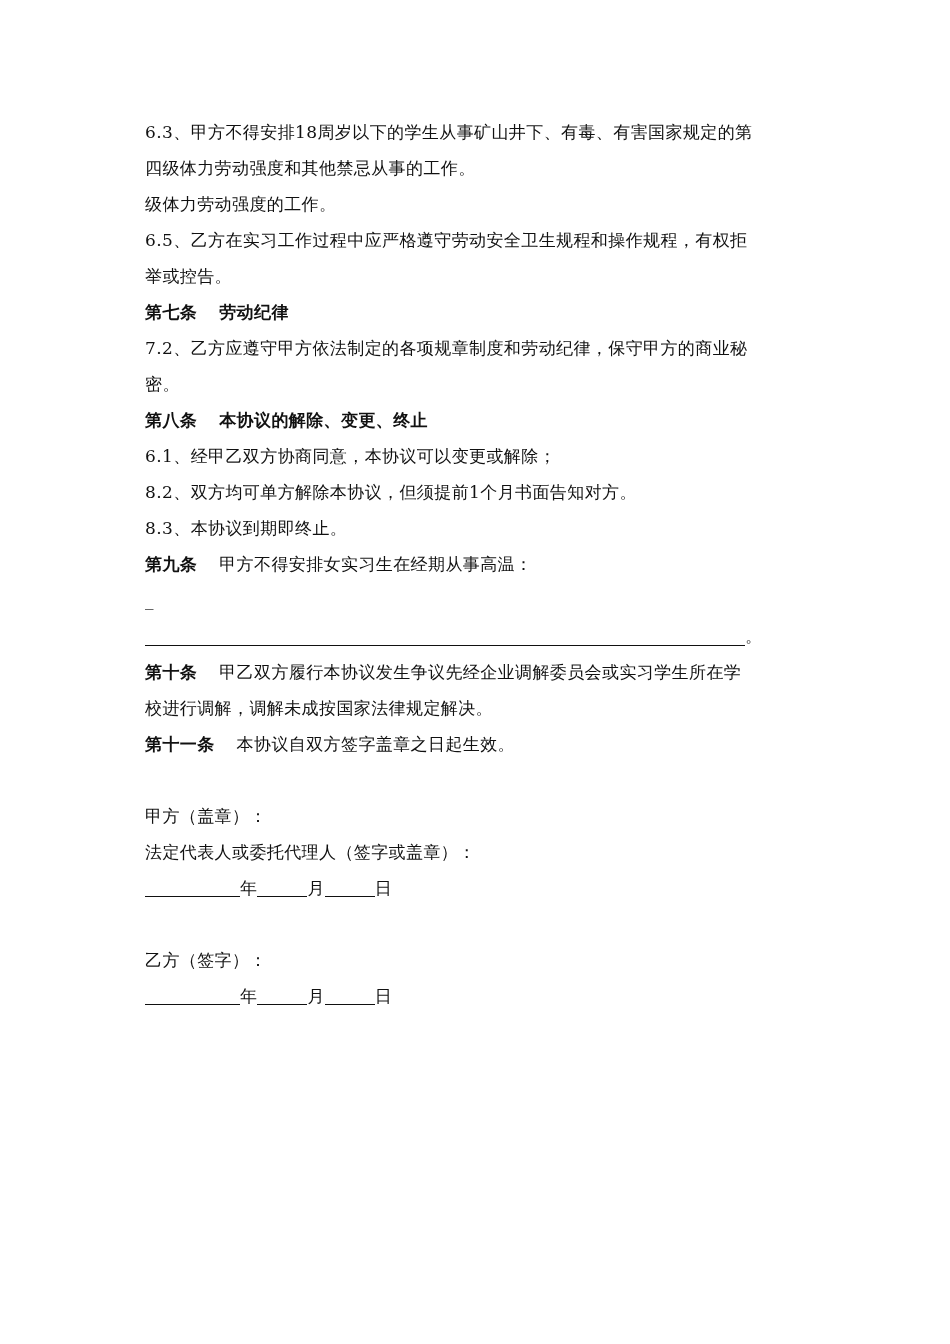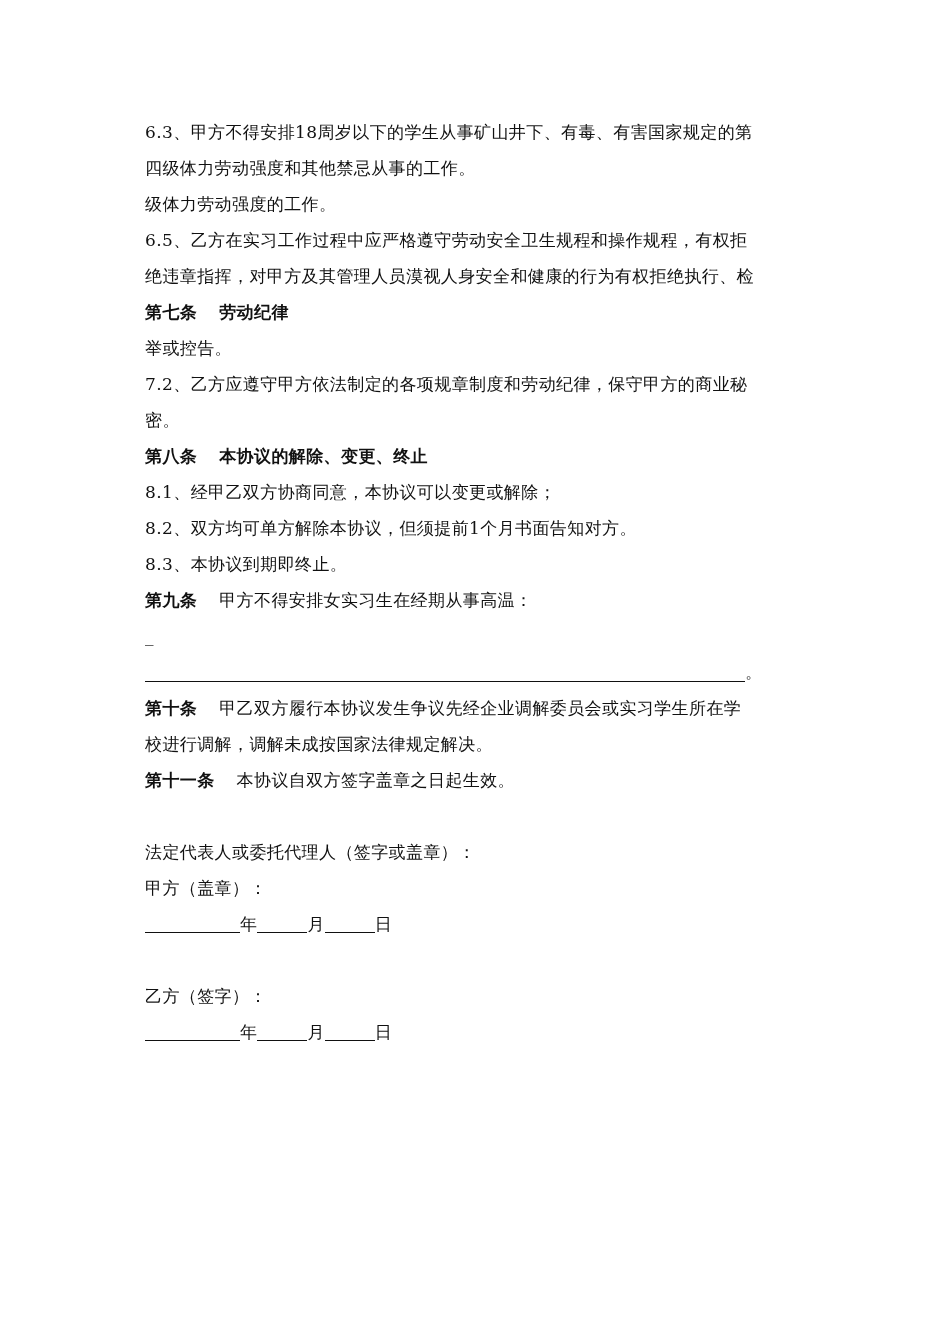--- a/index.html
+++ b/index.html
@@ -15,33 +15,32 @@
   .spacer { height:36px; }
 </style>
 </head>
 <body>
 
 <div class="page">
   <div class="line">6.3、甲方不得安排18周岁以下的学生从事矿山井下、有毒、有害国家规定的第</div>
   <div class="line">四级体力劳动强度和其他禁忌从事的工作。</div>
   <div class="line">级体力劳动强度的工作。</div>
   <div class="line">6.5、乙方在实习工作过程中应严格遵守劳动安全卫生规程和操作规程，有权拒</div>
-  <div class="line">绝违章指挥，对甲方及其管理人员漠视人身安全和健康的行为有权拒绝执行、检</div>
+  <div class="line">举或控告。</div>
+
   <div class="line">
     <span class="b">第七条</span><span class="gap"></span><span class="b">劳动纪律</span>
   </div>
-
-  <div class="line">举或控告。</div>
   <div class="line">7.2、乙方应遵守甲方依法制定的各项规章制度和劳动纪律，保守甲方的商业秘</div>
   <div class="line">密。</div>
 
   <div class="line">
     <span class="b">第八条</span><span class="gap"></span><span class="b">本协议的解除、变更、终止</span>
   </div>
-  <div class="line">8.1、经甲乙双方协商同意，本协议可以变更或解除；</div>
+  <div class="line">6.1、经甲乙双方协商同意，本协议可以变更或解除；</div>
   <div class="line">8.2、双方均可单方解除本协议，但须提前1个月书面告知对方。</div>
   <div class="line">8.3、本协议到期即终止。</div>
 
   <div class="line">
     <span class="b">第九条</span><span class="gap"></span><span>甲方不得安排女实习生在经期从事高温：</span>
   </div>
   <div class="line">_</div>
   <div class="line">
     <span class="blank-line"></span><span>。</span>
   </div>
@@ -50,22 +49,22 @@
     <span class="b">第十条</span><span class="gap"></span><span>甲乙双方履行本协议发生争议先经企业调解委员会或实习学生所在学</span>
   </div>
   <div class="line">校进行调解，调解未成按国家法律规定解决。</div>
 
   <div class="line">
     <span class="b">第十一条</span><span class="gap"></span><span>本协议自双方签字盖章之日起生效。</span>
   </div>
 
   <div class="spacer"></div>
 
+  <div class="line">甲方（盖章）：</div>
   <div class="line">法定代表人或委托代理人（签字或盖章）：</div>
-  <div class="line">甲方（盖章）：</div>
   <div class="line">
     <span class="u u-year"></span><span>年</span><span class="u u-short"></span><span>月</span><span class="u u-short"></span><span>日</span>
   </div>
 
   <div class="spacer"></div>
 
   <div class="line">乙方（签字）：</div>
   <div class="line">
     <span class="u u-year"></span><span>年</span><span class="u u-short"></span><span>月</span><span class="u u-short"></span><span>日</span>
   </div>

